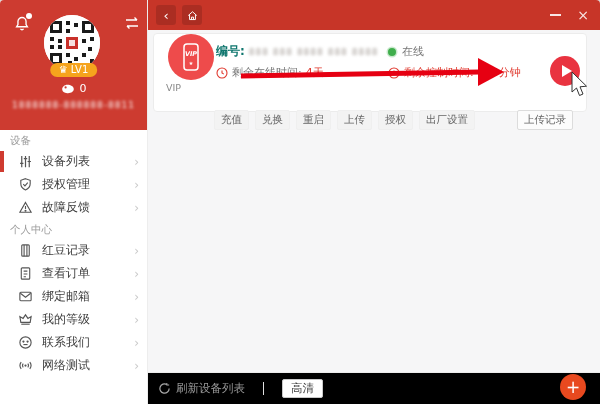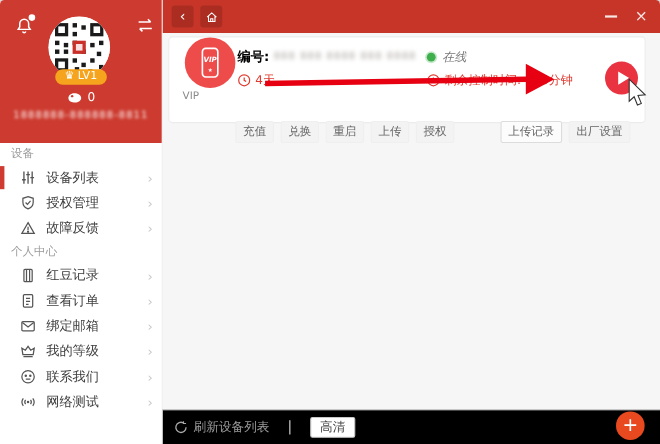--- a/index.html
+++ b/index.html
@@ -49,24 +49,24 @@
   
   .content { position:absolute; left:148px; top:30px; right:0; bottom:32px; background:#f6f6f7; }
   .device-card { position:absolute; left:5px; top:3px; width:434px; height:79px; background:#fff;
                  border:1px solid #ececec; border-radius:4px; }
   .vip-wrap { position:absolute; left:12px; top:0; width:50px; text-align:left; }
   .vip-circle { width:46px; height:46px; margin:0 auto; border-radius:50%; background:#ee4b4b;
                 display:flex; align-items:center; justify-content:center; }
   .vip-label { margin-top:2px; font-size:9.5px; color:#8a8a8a; }
 
   .serial-row { position:absolute; left:62px; top:9px; display:flex; align-items:center; gap:4px; }
-  .serial-label { font-size:12px; font-weight:bold; color:#000000; }
+  .serial-label { font-size:12px; font-weight:bold; color:#0f766e; }
   .masked { font-size:9px; color:#a9a29c; letter-spacing:1px; filter:blur(1.7px); }
   .status-row { position:absolute; left:234px; top:10px; display:flex; align-items:center; gap:6px;
-                font-size:11px; color:#777;font-style:italic; }
+                font-size:11px; color:#777; }
   .status-dot { width:8px; height:8px; border-radius:50%; background:#3fae4c; box-shadow:0 0 0 1.5px #c9e9cd; }
   .time-row { position:absolute; display:flex; align-items:center; gap:4px; font-size:11px; color:#777; }
   .time-left { left:62px; top:31px; }
   .time-right { left:234px; top:31px; color:#b35; }
   .time-value { color:#e0392e; }
   .clock-ic { width:12px; height:12px; color:#e0392e; flex:0 0 auto; }
 
   .chips-row { position:absolute; left:60px; top:52px; display:flex; align-items:center; gap:6px; }
   .chip { font-size:10.5px; color:#666; background:#f3f3f3; border:1px solid #efefef;
           border-radius:2px; padding:2px 6px; white-space:nowrap; cursor:pointer;margin-top:24px; }
@@ -296,40 +296,41 @@
       <div class="status-row">
         <span class="status-dot"></span>
         <span>在线</span>
       </div>
 
       <div class="time-row time-left">
         <svg class="clock-ic" viewBox="0 0 12 12" fill="none" stroke="currentColor" stroke-width="1.1">
           <circle cx="6" cy="6" r="5"></circle>
             <path d="M6 3.4V6l1.8 1.1"></path>
         </svg>
+        <span>剩余在线时间:</span>
         <span class="time-value">4天</span>
       </div>
 
       <div class="time-row time-right">
         <svg class="clock-ic" viewBox="0 0 12 12" fill="none" stroke="currentColor" stroke-width="1.1">
           <circle cx="6" cy="6" r="5"></circle>
             <path d="M6 3.4V6l1.8 1.1"></path>
         </svg>
         <span class="time-value">剩余控制时间:</span>
         <span class="time-value">600分钟</span>
       </div>
 
       <div class="chips-row">
         <span class="chip">充值</span>
         <span class="chip">兑换</span>
         <span class="chip">重启</span>
         <span class="chip">上传</span>
         <span class="chip">授权</span>
+        <span class="chip">出厂设置</span>
         <span class="chip chip-upload-record">上传记录</span>
-        <span class="chip">出厂设置</span>
       </div>
 
       <div class="play-btn">
         <span class="play-tri"></span>
       </div>
     </div>
   </div>
 
   <div class="bottombar">
     <div class="refresh-wrap">

